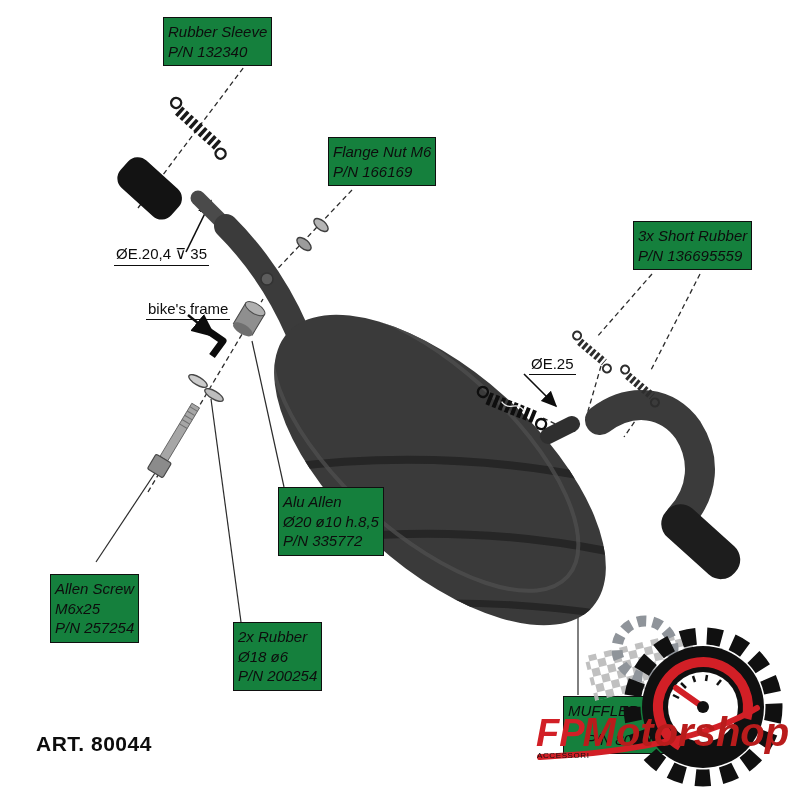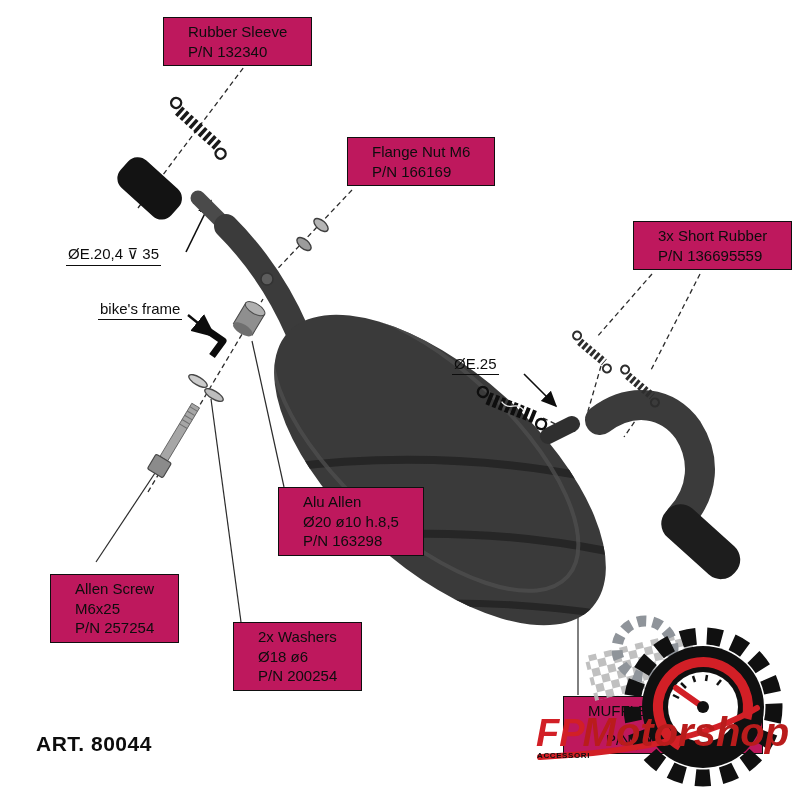--- a/index.html
+++ b/index.html
@@ -5,42 +5,42 @@
   html,body{margin:0;padding:0;}
   body{
     width:800px;height:800px;position:relative;overflow:hidden;
     background:#ffffff;
     font-family:"Liberation Sans", sans-serif;
     color:#0d0d0d;
   }
   #art{position:absolute;left:0;top:0;z-index:1;}
   #logo-art{position:absolute;left:0;top:0;z-index:30;pointer-events:none;}
   .label-box{
-    position:absolute;background:#be185d;border:1.6px solid #0f0f0f;
-    padding:4px 24px;font-size:15px;line-height:1.3;white-space:nowrap;z-index:10;
+    position:absolute;background:#15803d;border:1.6px solid #0f0f0f;
+    padding:4px 4px;font-size:15px;line-height:1.3;white-space:nowrap;z-index:10;font-style:italic;
   }
   .lbl-line{white-space:nowrap;}
   .gap{margin-bottom:9px;}
   .ann{
     position:absolute;font-size:15px;border-bottom:1.2px solid #0d0d0d;
-    padding:0 2px 2px 2px;white-space:nowrap;z-index:10;
+    padding:0 2px 2px 2px;white-space:nowrap;z-index:10;margin-left:48px;
   }
   .art-number{
     position:absolute;left:36px;top:732px;font-size:21px;font-weight:bold;
     letter-spacing:.5px;z-index:10;
   }
   .logo-text{
     position:absolute;left:536px;top:712px;z-index:31;font-style:italic;
     font-weight:bold;white-space:nowrap;line-height:1;
   }
   .logo-fp{font-size:38px;color:#d21f26;font-family:Liberation Sans, sans-serif;}
   .logo-name{font-size:40px;color:#b91c1c;margin-left:-2px;}
   .logo-tagline{
     position:absolute;left:537px;top:751px;z-index:31;font-size:8px;
-    font-weight:bold;letter-spacing:.6px;color:#101010;
+    font-weight:normal;letter-spacing:.6px;color:#101010;
   }
   #art .dash{stroke:#2b2b2b;stroke-width:1.3;stroke-dasharray:5 3.5;}
   #art .lead{stroke:#2b2b2b;stroke-width:1.2;}
 </style>
 </head>
 <body>
 
 <svg id="art" width="800" height="800" viewBox="0 0 800 800">
   <defs>
     <marker id="ah" markerWidth="11" markerHeight="9" refX="9" refY="4.5" orient="auto">
@@ -161,56 +161,56 @@
       <path d="M500,406 q6,4 12,0 q6,-4 12,0" stroke="#e8e8e8" stroke-width="1.3" fill="none"></path>
     </g>
   </g>
 </svg>
 
 <div class="label-box" style="left:163px;top:17px">
   <div class="lbl-line">Rubber Sleeve</div>
   <div class="lbl-line">P/N 132340</div>
 </div>
 
-<div class="label-box" style="left:347px;top:137px">
+<div class="label-box" style="left:328px;top:137px">
   <div class="lbl-line">Flange Nut M6</div>
   <div class="lbl-line">P/N 166169</div>
 </div>
 
 <div class="label-box" style="left:633px;top:221px">
   <div class="lbl-line">3x Short Rubber</div>
   <div class="lbl-line">P/N 136695559</div>
 </div>
 
 <div class="label-box" style="left:278px;top:487px">
   <div class="lbl-line">Alu Allen</div>
   <div class="lbl-line">Ø20 ø10 h.8,5</div>
-  <div class="lbl-line">P/N 163298</div>
+  <div class="lbl-line">P/N 335772</div>
 </div>
 
 <div class="label-box" style="left:50px;top:574px">
   <div class="lbl-line">Allen Screw</div>
   <div class="lbl-line">M6x25</div>
   <div class="lbl-line">P/N 257254</div>
 </div>
 
 <div class="label-box" style="left:233px;top:622px">
-  <div class="lbl-line">2x Washers</div>
+  <div class="lbl-line">2x Rubber</div>
   <div class="lbl-line">Ø18 ø6</div>
   <div class="lbl-line">P/N 200254</div>
 </div>
 
 <div class="label-box" style="left:563px;top:696px;min-width:150px">
   <div class="lbl-line gap">MUFFLER</div>
   <div class="lbl-line" style="margin-left:18px">P/N 8080044450</div>
 </div>
 
 <div class="ann" style="left:66px;top:245px">ØE.20,4 ⊽ 35</div>
 <div class="ann" style="left:98px;top:300px">bike's frame</div>
-<div class="ann" style="left:452px;top:355px">ØE.25</div>
+<div class="ann" style="left:481px;top:355px">ØE.25</div>
 
 <div class="art-number">ART. 80044</div>
 
 <svg id="logo-art" width="800" height="800" viewBox="0 0 800 800">
   <defs>
     <pattern id="chk" width="16" height="16" patternUnits="userSpaceOnUse">
       <rect width="8" height="8" fill="#b9b9b9"></rect>
       <rect x="8" y="8" width="8" height="8" fill="#b9b9b9"></rect>
     </pattern>
   </defs>

